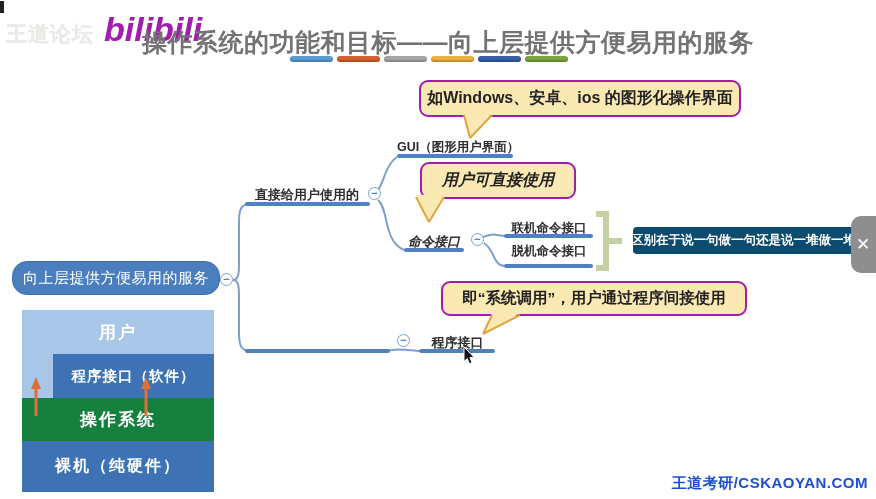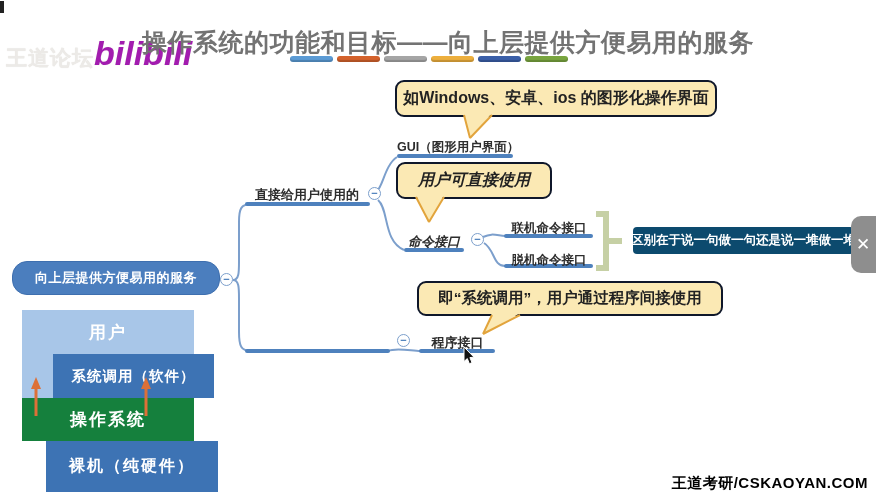--- a/index.html
+++ b/index.html
@@ -2,74 +2,74 @@
 <html><head>
 <meta charset="utf-8">
 <style>
   html,body{margin:0;padding:0;background:#ffffff;}
   .canvas{
     position:relative;width:876px;height:499px;background:#ffffff;
     overflow:hidden;font-family:"Liberation Sans","DejaVu Sans",sans-serif;
   }
   .abs{position:absolute;}
   
-  .watermark{left:6px;top:10px;color:#e9e8e6;font-weight:bold;display:flex;align-items:baseline;margin-top:24px;}
+  .watermark{left:6px;top:10px;color:#e9e8e6;font-weight:bold;display:flex;gap:10px;align-items:baseline;}
   .wm-forum{font-size:21px;letter-spacing:1px;color:#eceae7;text-shadow:0 0 1px #e2e0dd;}
   .wm-logo{font-size:34px;font-style:italic;color:#a21caf;text-shadow:0 0 1px #e2e0dd;}
   .corner-mark{left:0;top:1px;width:4px;height:12px;background:#222;}
   
   .title{left:60px;right:40px;top:26px;text-align:center;font-size:25px;font-weight:bold;
          color:#737373;letter-spacing:0.5px;}
   .dashes{left:290px;top:56px;display:flex;gap:4px;}
   .dash{width:43px;height:6px;border-radius:3px;box-shadow:inset 0 -2px 1px rgba(0,0,0,0.18);}
   
   .root-node{left:12px;top:261px;width:208px;height:34px;background:#4B7EBE;border:1px solid #3E6FAF;
-             border-radius:15px;color:#fff;font-size:13px;font-weight:bold;display:flex;
+             border-radius:15px;color:#fff;font-size:15px;font-weight:normal;display:flex;
              align-items:center;justify-content:center;letter-spacing:0.5px;box-sizing:border-box;}
   .mm-label{color:#2d2d2d;font-weight:bold;text-align:center;white-space:nowrap;}
   .n-direct {left:245px;width:124px;top:186px;font-size:13px;}
   .n-software{left:243px;width:146px;top:334px;font-size:12.5px;}
   .n-gui    {left:397px;width:117px;top:139px;font-size:12.5px;}
   .n-command{left:404px;width:60px; top:233px;font-size:13px;font-style:italic;}
   .n-online {left:504px;width:90px; top:220px;font-size:12.5px;}
-  .n-offline{left:504px;width:90px; top:252px;font-size:12.5px;}
+  .n-offline{left:504px;width:90px; top:243px;font-size:12.5px;}
   .n-program{left:419px;width:77px; top:334px;font-size:13px;}
   
   .minus{width:13px;height:13px;border-radius:50%;background:#fff;border:1.5px solid #7C9FCC;
          color:#4E81BD;font-size:11px;line-height:10px;text-align:center;font-weight:bold;
          box-sizing:border-box;cursor:pointer;}
   
-  .callout{background:#FBE9B4;border:2px solid #0f172a;border-radius:9px;color:#222;
+  .callout{background:#FBE9B4;border:2px solid #a21caf;border-radius:9px;color:#222;
            font-weight:bold;display:flex;align-items:center;justify-content:center;
-           box-sizing:border-box;white-space:nowrap;}
+           box-sizing:border-box;white-space:nowrap;margin-left:24px;}
   .c-gui    {left:395px;top:80px; width:322px;height:37px;font-size:16px;}
   .c-user   {left:396px;top:162px;width:156px;height:37px;font-size:16px;font-style:italic;}
   .c-syscall{left:417px;top:281px;width:306px;height:35px;font-size:15.5px;}
   
   .green-note{left:633px;top:227px;width:221px;height:27px;background:#0c4a6e;border-radius:4px;
               color:#fff;font-size:12.5px;font-weight:bold;display:flex;align-items:center;
               justify-content:center;white-space:nowrap;}
   .side-tab{left:851px;top:216px;width:34px;height:57px;background:#8E8E8E;
             border-radius:10px 0 0 10px;color:#fff;display:flex;align-items:center;
             font-size:17px;font-weight:bold;padding-left:5px;box-sizing:border-box;cursor:pointer;}
   
   .stack{left:22px;top:310px;width:192px;height:182px;}
-  .layer{position:absolute;left:0;width:172px;display:flex;align-items:center;justify-content:center;
+  .layer{position:absolute;left:0;width:192px;display:flex;align-items:center;justify-content:center;
          color:#fff;font-weight:bold;letter-spacing:2px;}
   .l-user{top:0;height:44px;background:#A8C6E8;font-size:17px;}
   .l-app-row{top:44px;height:44px;width:192px;position:absolute;}
   .l-app-strip{position:absolute;left:0;top:0;width:31px;height:44px;background:#A8C6E8;}
   .l-app{position:absolute;left:31px;top:0;width:161px;height:44px;background:#3D73B4;
          color:#fff;font-weight:bold;font-size:14.5px;display:flex;align-items:center;
          justify-content:center;letter-spacing:1px;}
   .l-os{top:88px;height:43px;background:#15803d;font-size:17px;}
-  .l-hw{top:131px;height:51px;background:#3D73B4;font-size:16px;margin-left:24px;}
+  .l-hw{top:131px;height:51px;background:#3D73B4;font-size:16px;}
   
   .footer{left:460px;right:8px;top:474px;text-align:right;font-size:15px;font-weight:bold;
-          color:#000000;letter-spacing:0.5px;}
+          color:#1d4ed8;letter-spacing:0.5px;}
   svg.overlay{position:absolute;left:0;top:0;pointer-events:none;}
   .z1{z-index:1}.z2{z-index:2}.z3{z-index:3}.z4{z-index:4}.z5{z-index:5}
 </style>
 </head>
 <body>
 
 <div class="canvas">
 
   <div class="abs corner-mark"></div>
   <div class="abs watermark z1">
@@ -84,21 +84,21 @@
     <span class="dash" style="background: rgb(165, 165, 165);"></span>
     <span class="dash" style="background: rgb(237, 175, 61);"></span>
     <span class="dash" style="background: rgb(58, 95, 168);"></span>
     <span class="dash" style="background: rgb(121, 165, 63);"></span>
   </div>
 
   <div class="abs stack z1">
     <div class="layer l-user">用户</div>
     <div class="l-app-row">
       <div class="l-app-strip"></div>
-      <div class="l-app">系统调用（软件）</div>
+      <div class="l-app">程序接口（软件）</div>
     </div>
     <div class="layer l-os">操作系统</div>
     <div class="layer l-hw">裸机（纯硬件）</div>
   </div>
 
   <svg class="overlay z2" width="876" height="499" viewBox="0 0 876 499">
 
     <g stroke="#7C9FCC" stroke-width="2" fill="none">
       <path d="M233,280 C239,280 239,272 239,262 L239,222 C239,209 241,204 251,204"></path>
       <path d="M233,280 C239,280 239,288 239,298 L239,332 C239,346 241,351 251,351"></path>

